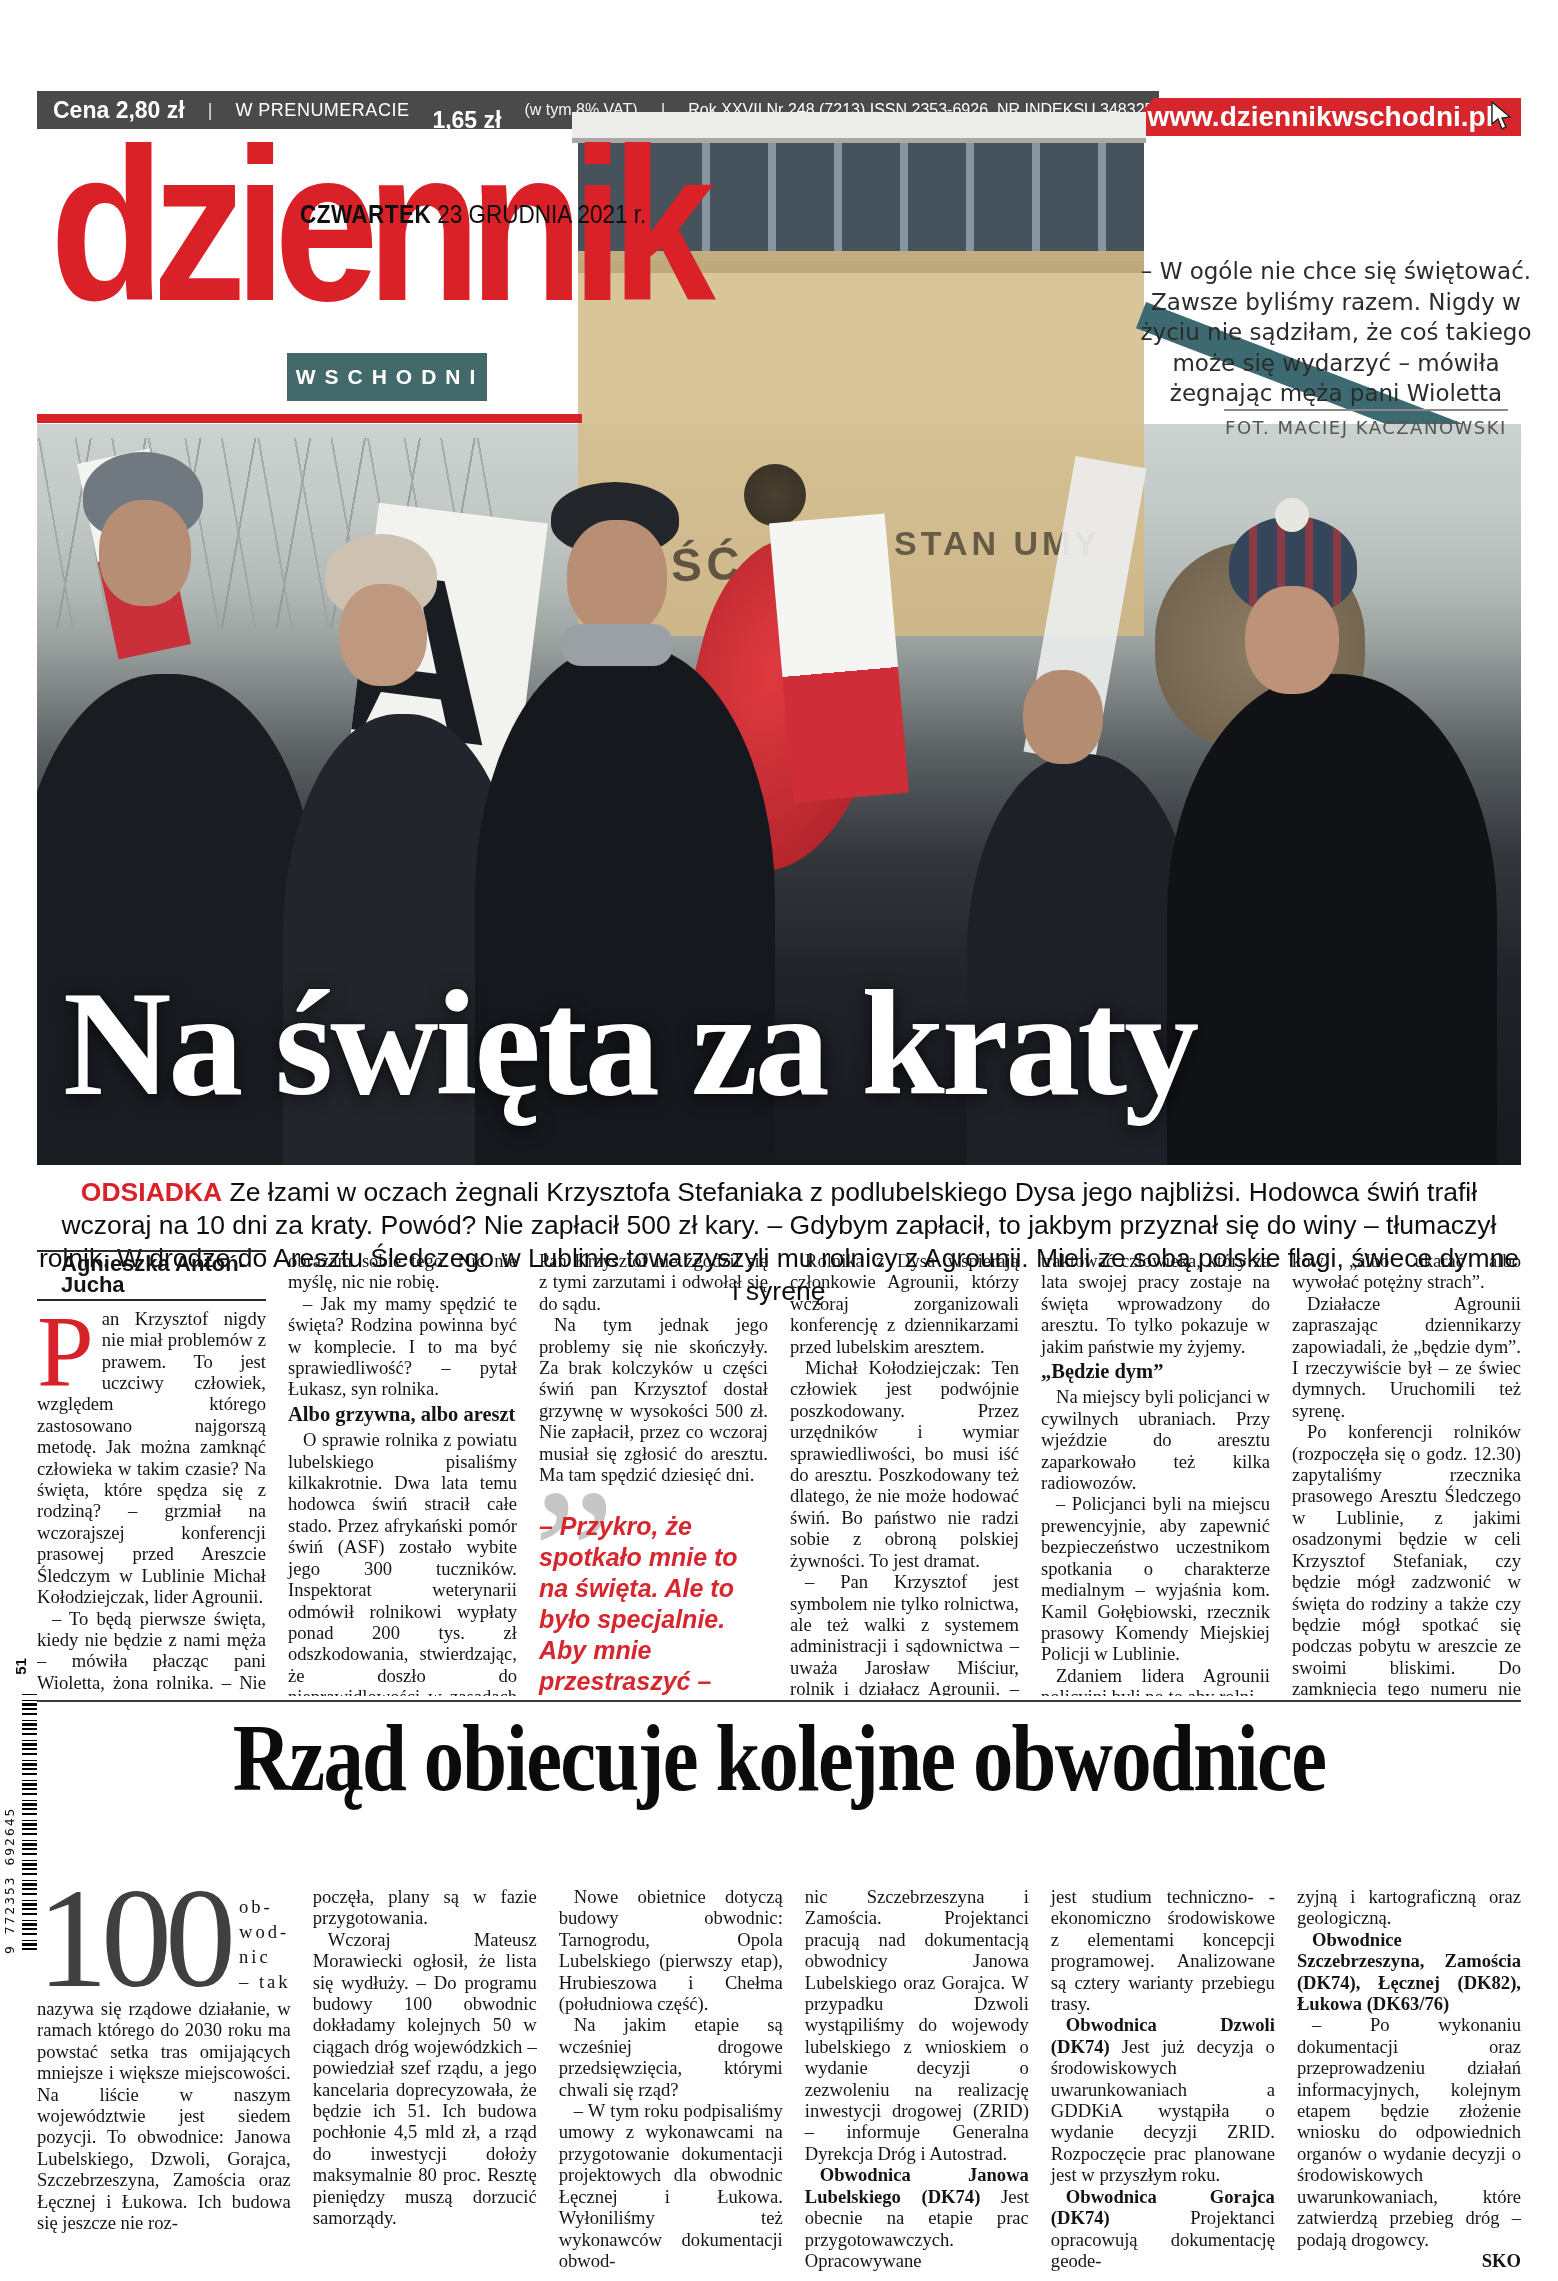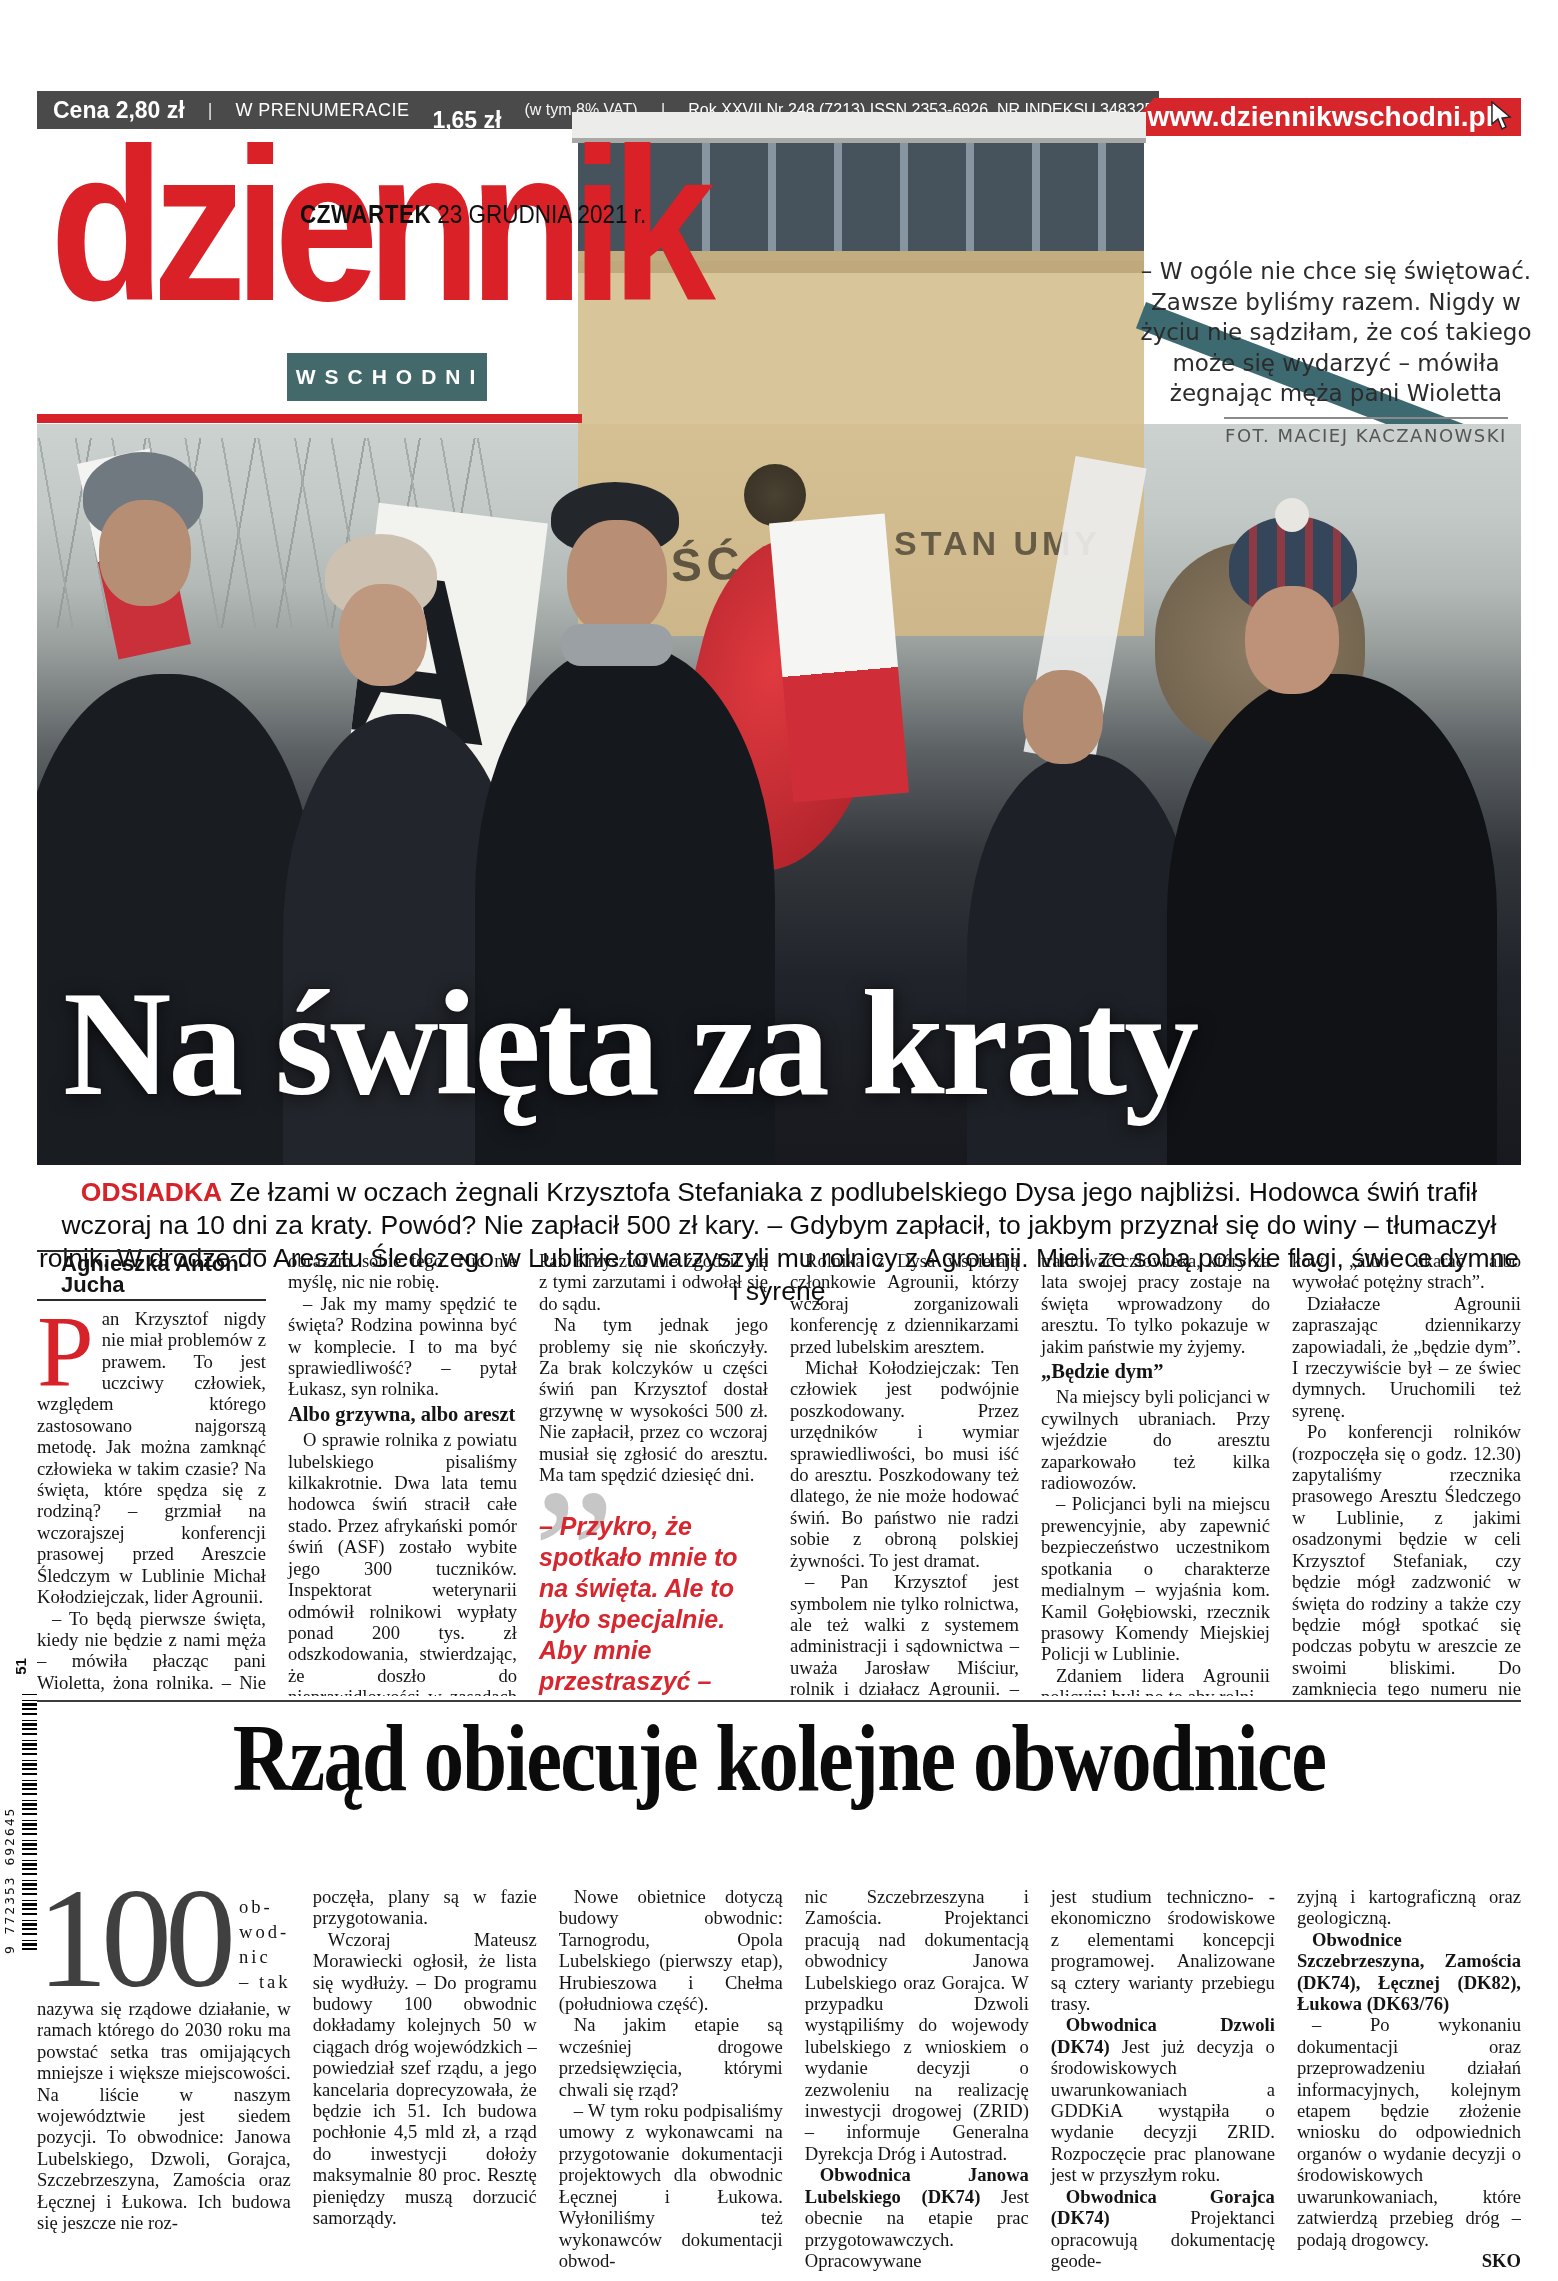--- a/index.html
+++ b/index.html
@@ -39,21 +39,21 @@
   .tower-roof{position:absolute;top:0;left:-6px;right:-2px;height:26px;background:#ececea;
         border-bottom:5px solid #a8a9a4;}
   .tower-windows{position:absolute;top:31px;left:0;right:0;height:118px;
         background:repeating-linear-gradient(90deg,#46525c 0 58px,#8795a0 58px 66px);
         box-shadow:inset 0 -10px 0 #c2ad80;}
   .tower-ledge{position:absolute;top:149px;left:0;right:0;height:12px;background:#bfa97c;}
 
   
   .photo-quote{position:absolute;left:1134px;top:256px;width:404px;z-index:6;text-align:center;
         font-family:"DejaVu Sans",sans-serif;font-size:23px;line-height:1.33;color:#2b2b2b;}
-  .photo-credit{margin:8px 30px 0 90px;padding-top:5px;border-top:2px solid #8a8a8a;font-size:18px;
+  .photo-credit{margin:0 30px 0 90px;padding-top:5px;border-top:2px solid #8a8a8a;font-size:18px;
         color:#555;letter-spacing:1.5px;}
   .roof-strip{position:absolute;left:1146px;top:302px;width:350px;height:28px;background:#3d6a70;
         transform:rotate(21deg);transform-origin:left top;z-index:2;}
 
   
   .photo{position:absolute;left:37px;top:424px;width:1484px;height:741px;overflow:hidden;z-index:2;
         background:linear-gradient(180deg,#ccd2cf 0%,#c3c9c6 12%,#b2b9b6 22%,#999f9d 30%,
                     #5c6164 44%,#33373c 58%,#202329 75%,#17191e 100%);}
   .fence{position:absolute;left:0;top:14px;width:470px;height:190px;opacity:.75;
         background:repeating-linear-gradient(80deg,transparent 0 34px,#9aa29f 34px 36px),

